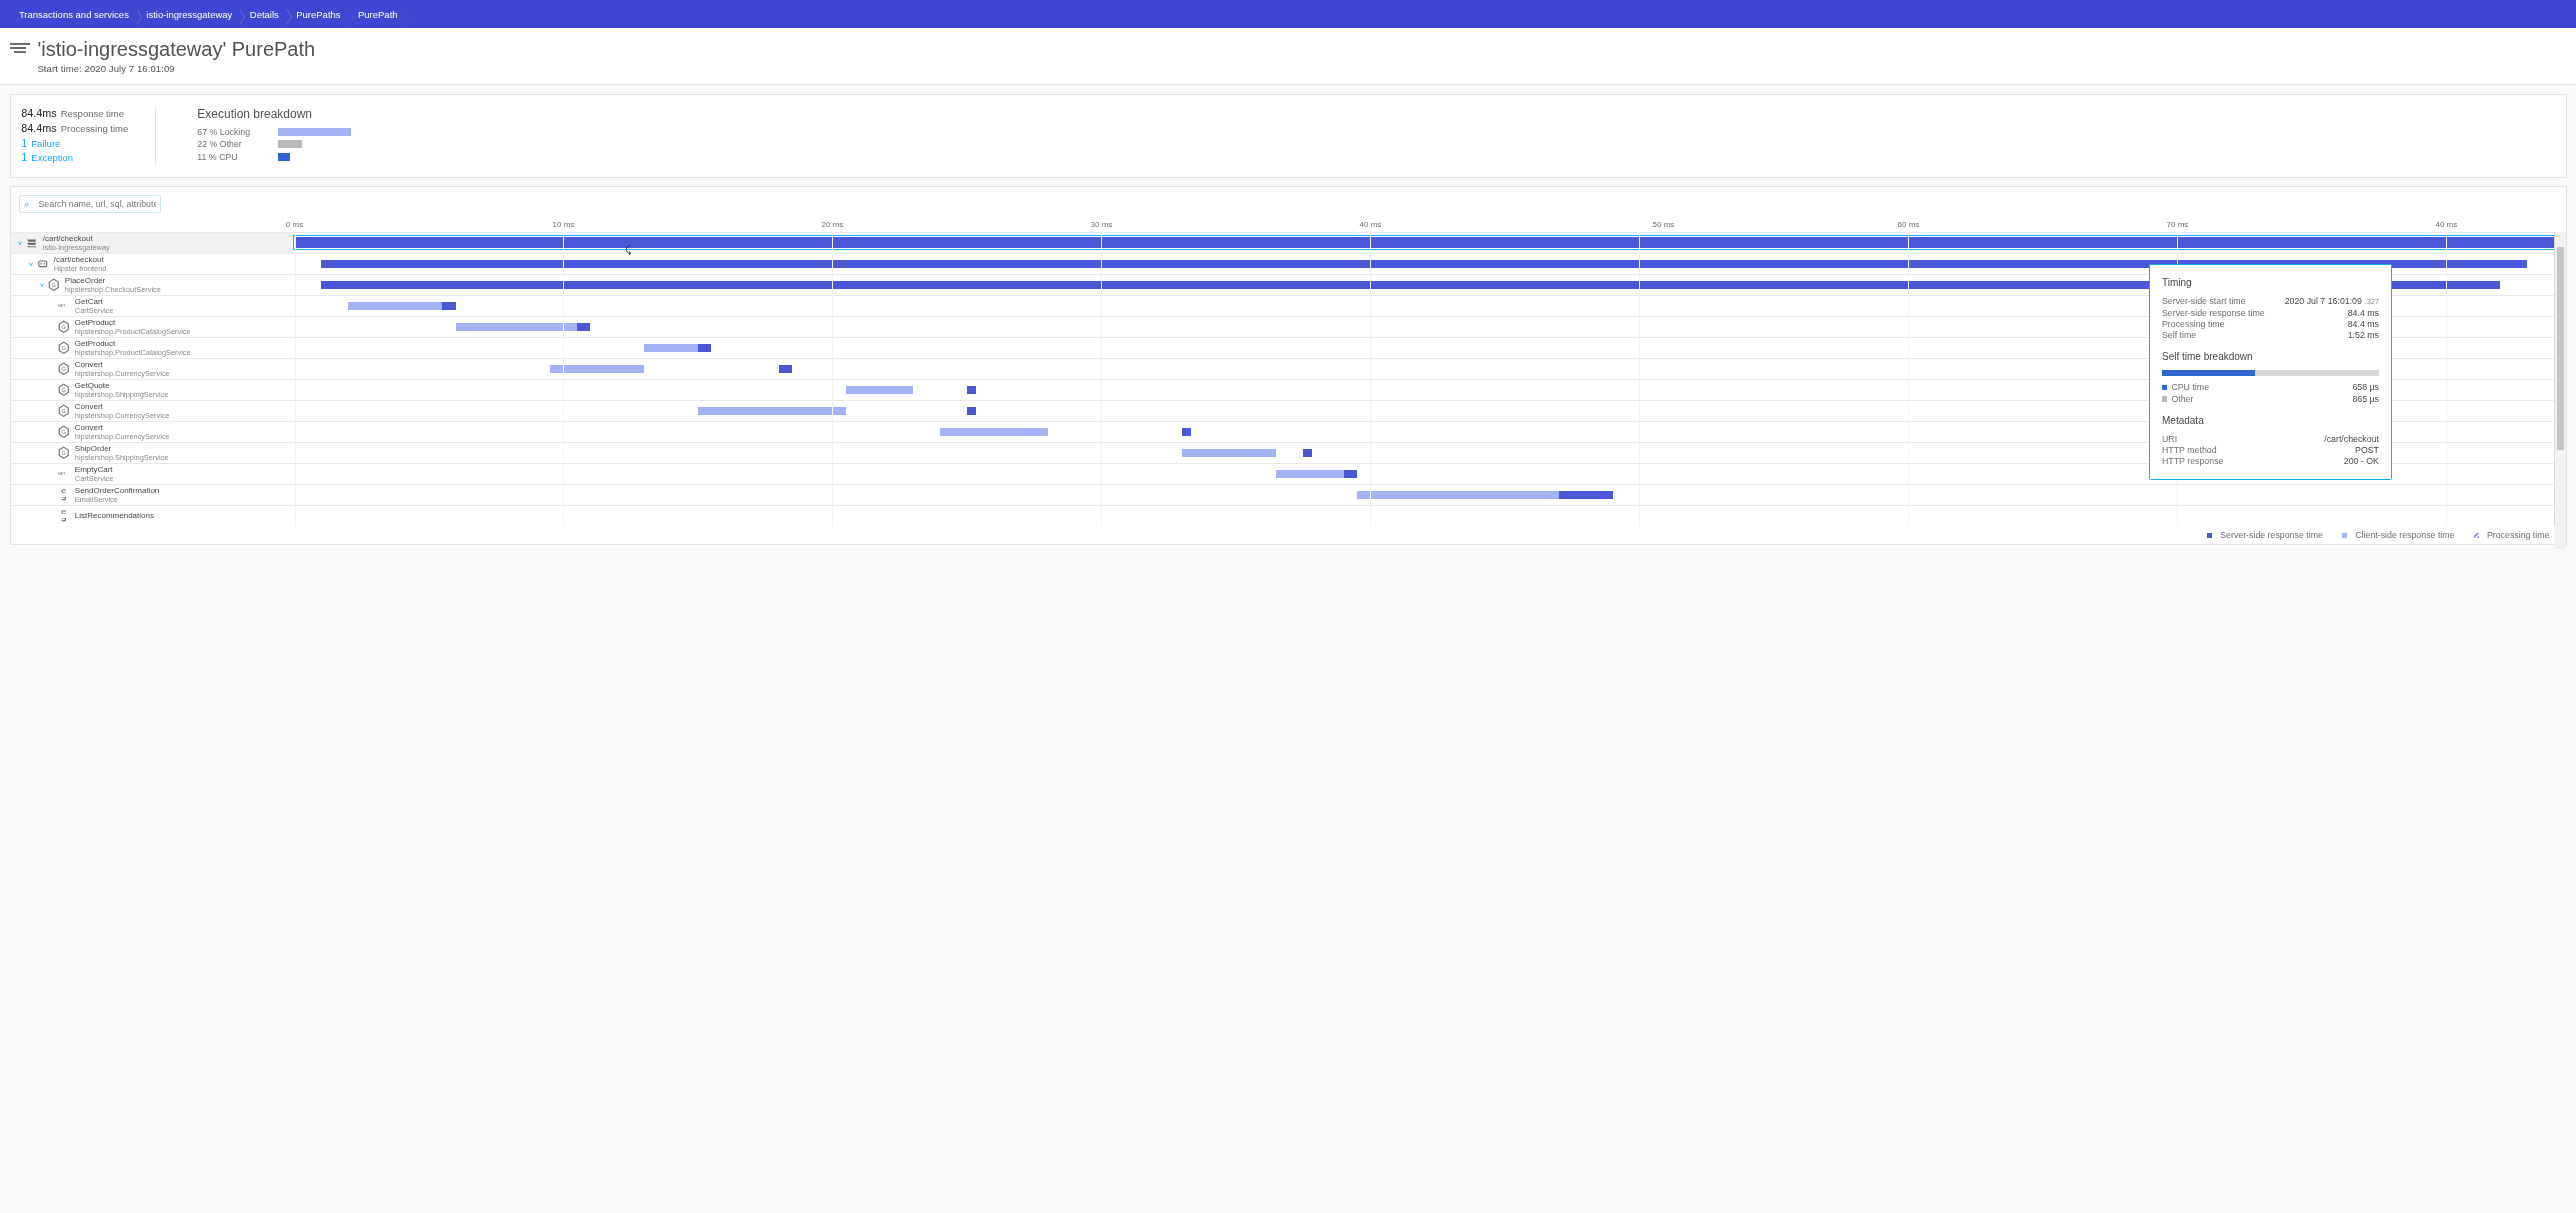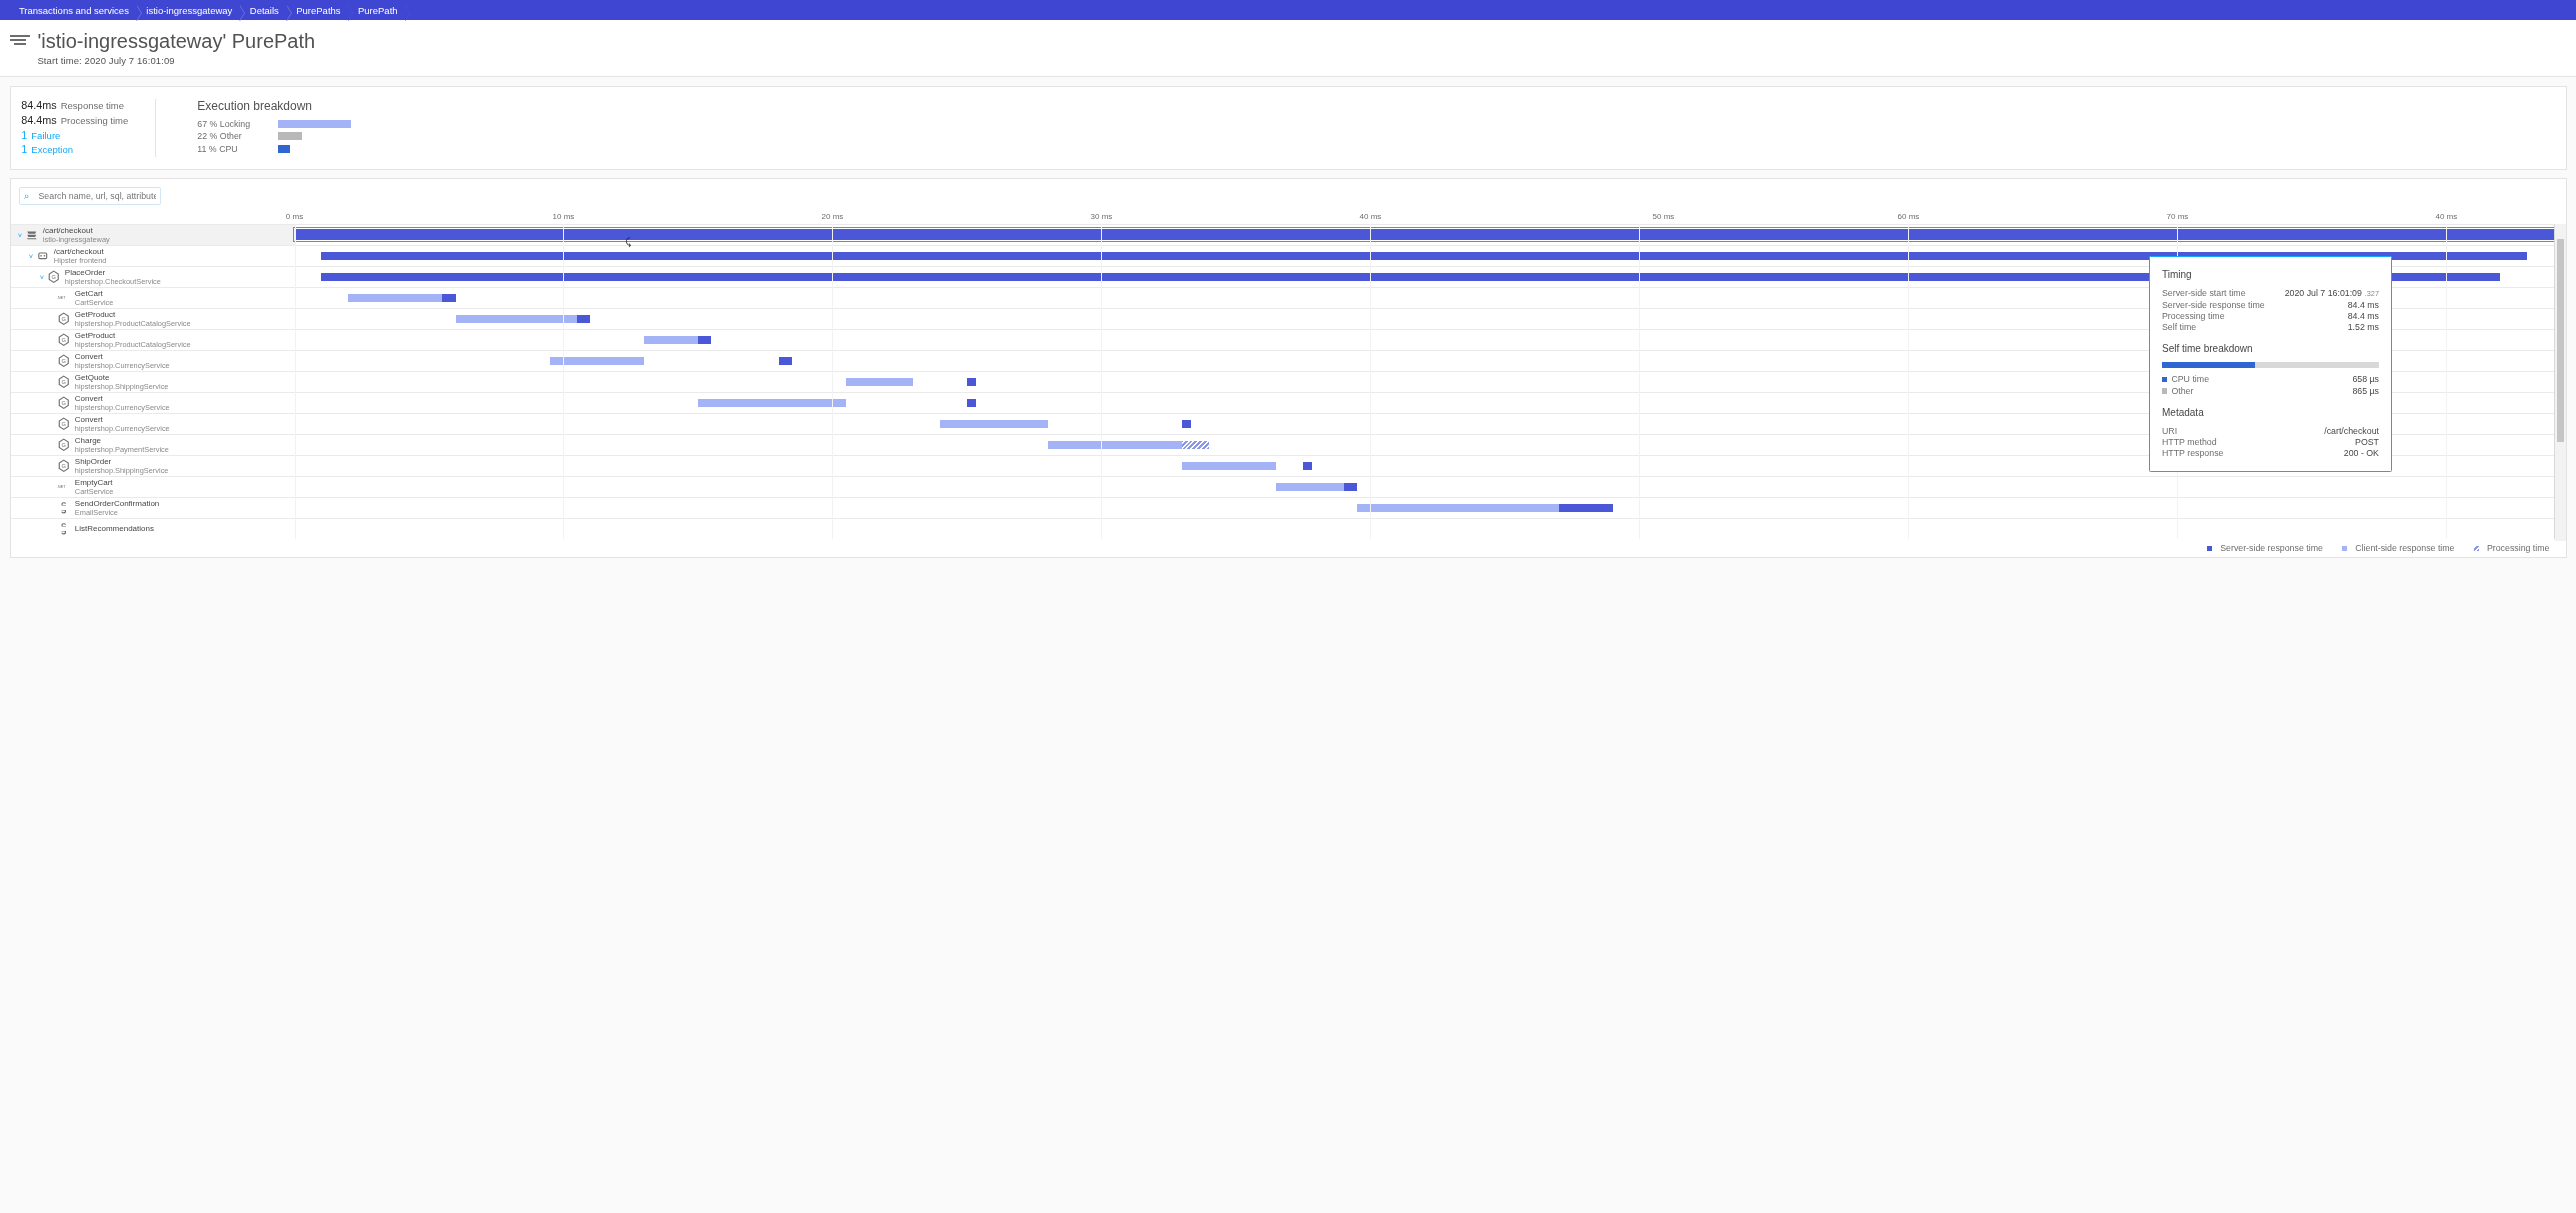--- a/index.html
+++ b/index.html
@@ -9,21 +9,21 @@
     color: #454646;
     font-size: 8.8px;
     overflow-x: hidden;
   }
   
   .breadcrumb {
     background: #3f46d1;
     color: #fff;
     display: flex;
     align-items: center;
-    height: 20px;
+    height: 28px;
     padding-left: 13.5px;
     font-size: 9.5px;
   }
   .breadcrumb-item {
     position: relative;
     padding: 0 12px 0 5.4px;
   }
   .breadcrumb-item::after {
     content: "";
     position: absolute;
@@ -530,39 +530,20 @@
           <div class="row" style="display: flex;">
             <div class="row-tree" style="padding-left: 36px;">
               <span class="chevron"></span>
               <span class="tech-icon">
                 <svg viewBox="0 0 24 24" style="font-size:12px">
                   <path fill="none" stroke="#6d6d6d" stroke-width="2" d="M12 2l8 5v10l-8 5-8-5V7z"></path>
                   <text x="12" y="16" font-size="10" text-anchor="middle" fill="#6d6d6d">G</text>
                 </svg>
               </span>
               <div class="row-text">
-                <div class="row-name">Charge</div>
-                <div class="row-sub">hipstershop.PaymentService</div>
-              </div>
-            </div>
-            <div class="row-bar-area">
-              <div class="bar client" style="left: 33.3333%; width: 5.95238%;"></div>
-              <div class="bar proc" style="left: 39.2857%; width: 1.19048%;"></div>
-            </div>
-          </div>
-          <div class="row" style="display: flex;">
-            <div class="row-tree" style="padding-left: 36px;">
-              <span class="chevron"></span>
-              <span class="tech-icon">
-                <svg viewBox="0 0 24 24" style="font-size:12px">
-                  <path fill="none" stroke="#6d6d6d" stroke-width="2" d="M12 2l8 5v10l-8 5-8-5V7z"></path>
-                  <text x="12" y="16" font-size="10" text-anchor="middle" fill="#6d6d6d">G</text>
-                </svg>
-              </span>
-              <div class="row-text">
                 <div class="row-name">ShipOrder</div>
                 <div class="row-sub">hipstershop.ShippingService</div>
               </div>
             </div>
             <div class="row-bar-area">
               <div class="bar client" style="left: 39.2857%; width: 4.16667%;"></div>
               <div class="bar server" style="left: 44.6429%; width: 0.4%;"></div>
             </div>
           </div>
           <div class="row" style="display: flex;">

